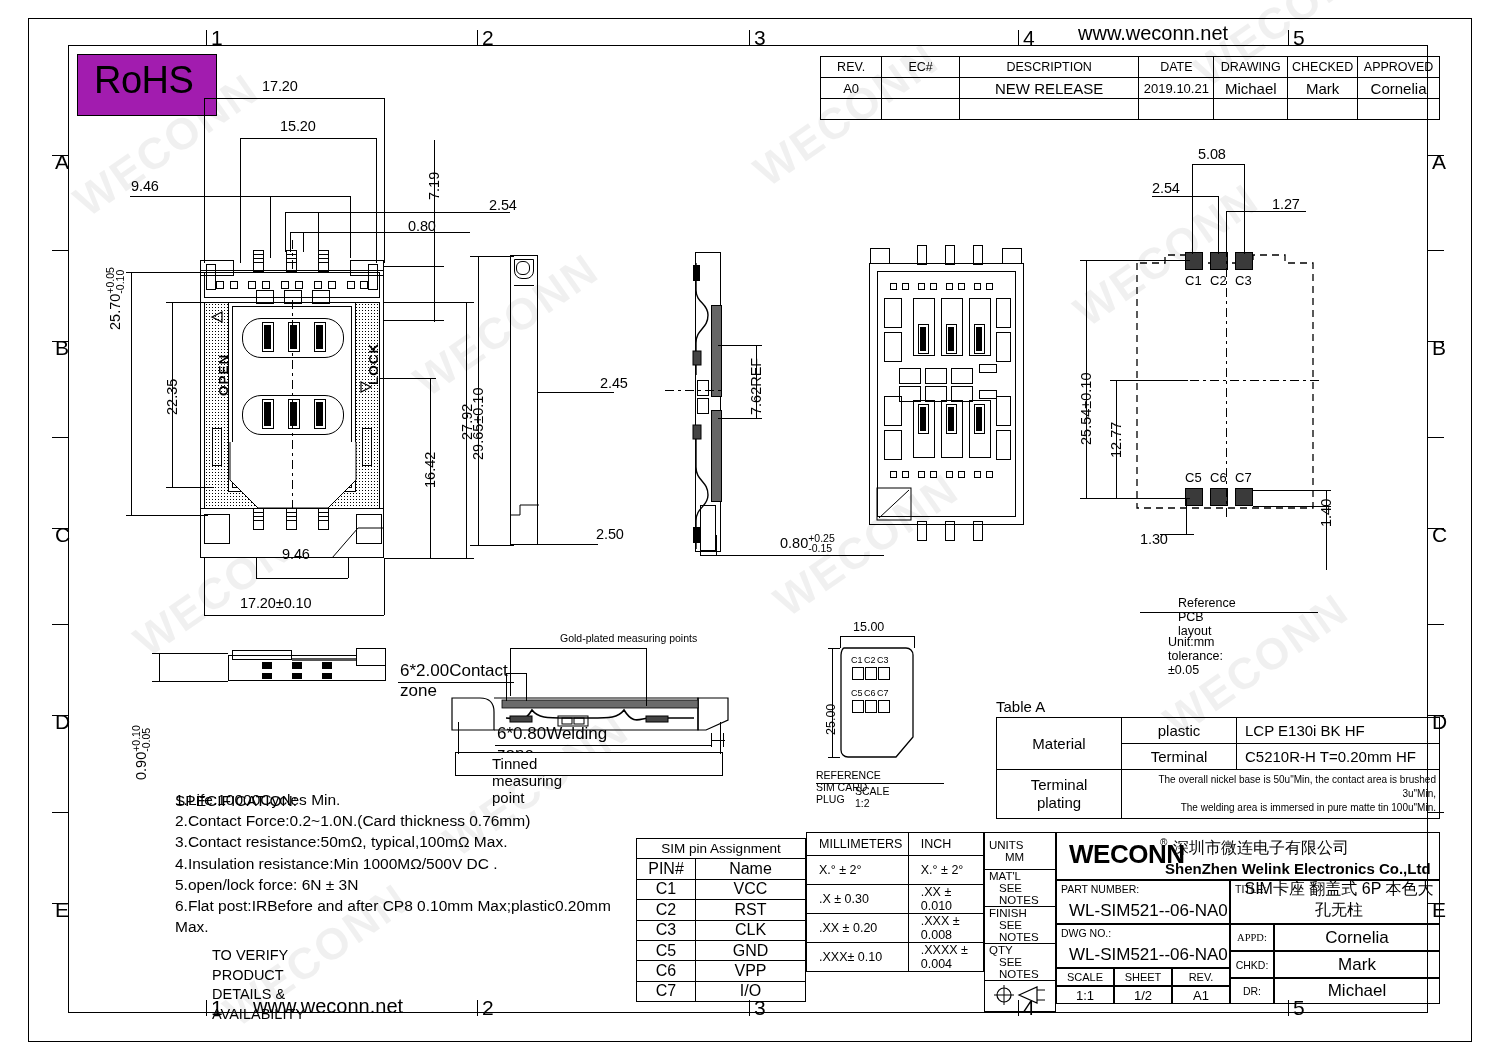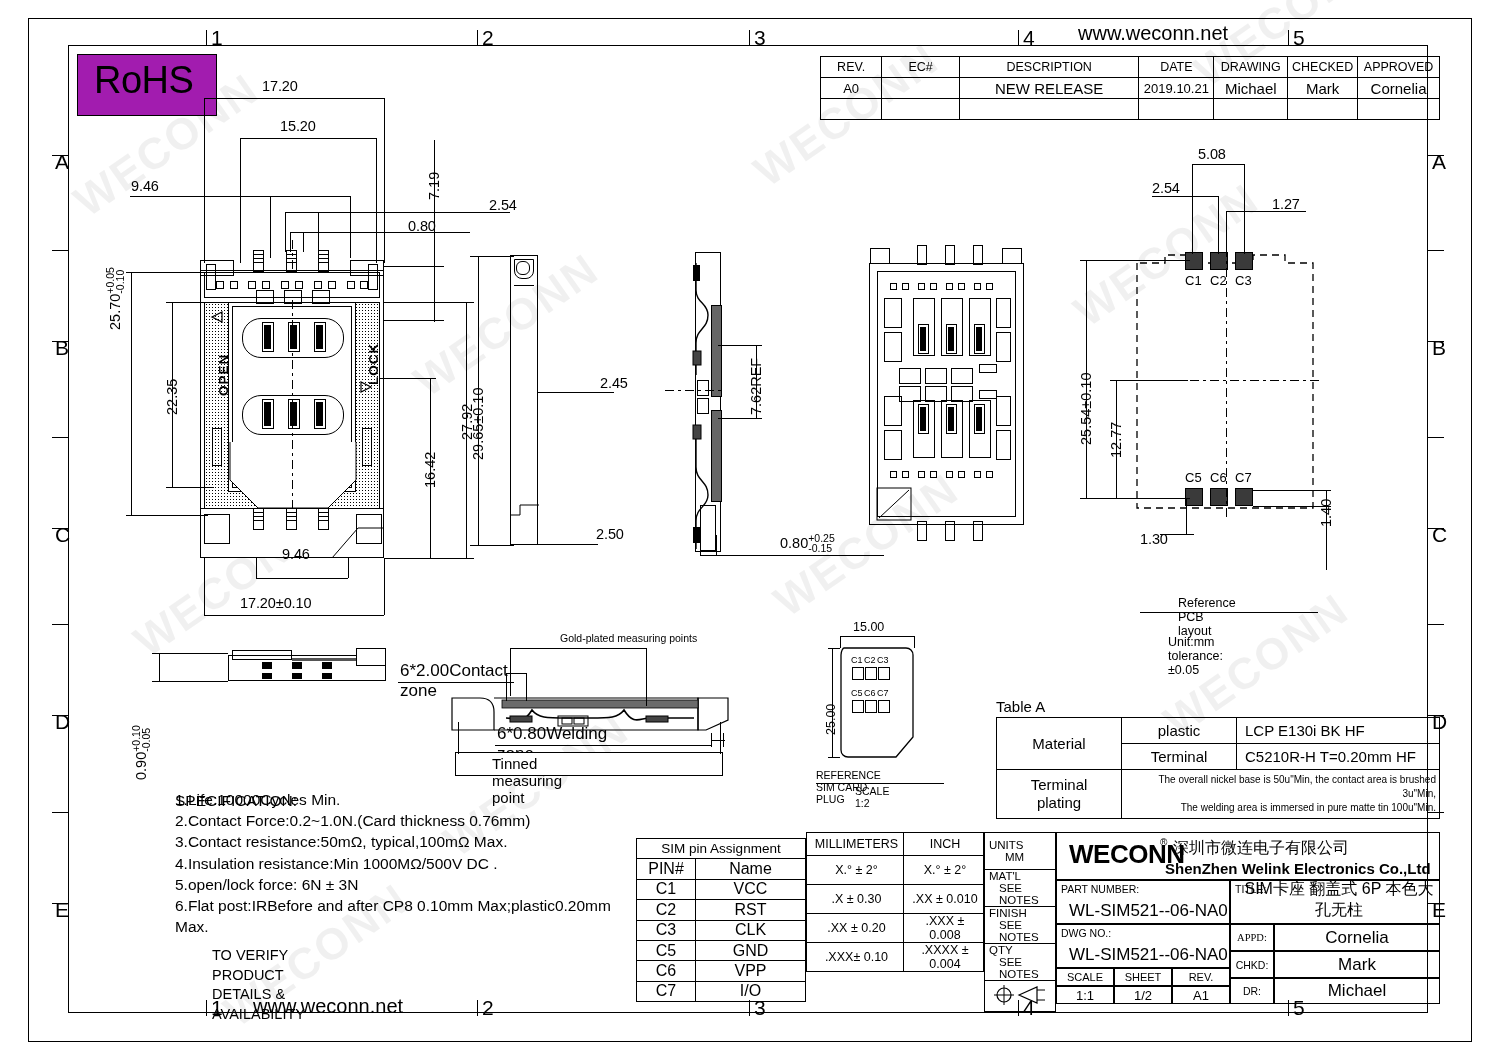--- a/index.html
+++ b/index.html
@@ -31,21 +31,21 @@
   table{border-collapse:collapse;}
   td{border:1px solid #000;text-align:center;vertical-align:middle;padding:0 3px;}
   #rev-table{position:absolute;left:820px;top:56px;width:620px;font-size:12.5px;}
   #rev-table td{height:20px;}
   #rev-table .r2 td{font-size:15px;}
   #tableA{position:absolute;left:996px;top:717px;width:444px;font-size:15px;}
   #tableA td{height:25px;}
   #pin-table{position:absolute;left:636px;top:838px;width:170px;font-size:16px;}
   #pin-table td{height:19.4px;}
   #tol-table{position:absolute;left:806px;top:832px;width:178px;font-size:12.5px;}
-  #tol-table td{height:28px;text-align:center;padding-left:6px;margin-left:36px;}
+  #tol-table td{height:28px;text-align:left;padding-left:12px;margin-left:36px;}
   #units-table{position:absolute;left:984px;top:832px;width:72px;font-size:11.5px;}
   #units-table td{height:28px;text-align:left;padding-left:4px;}
   .notes-small{font-size:9.1px;font-style:italic;font-weight:700;text-align:left;line-height:1.25;padding:2px 3px;}
   
   #title-block{position:absolute;left:1056px;top:832px;width:384px;height:172px;}
   #title-block .cell{position:absolute;border:1px solid #000;box-sizing:border-box;}
   .tb-lab{font-size:10.5px;position:absolute;left:4px;top:2px;}
   .tb-val{font-size:17px;position:absolute;left:12px;bottom:2px;}
   
   #spec{position:absolute;left:175px;top:768px;font-size:15.5px;line-height:1.37;white-space:pre;}

